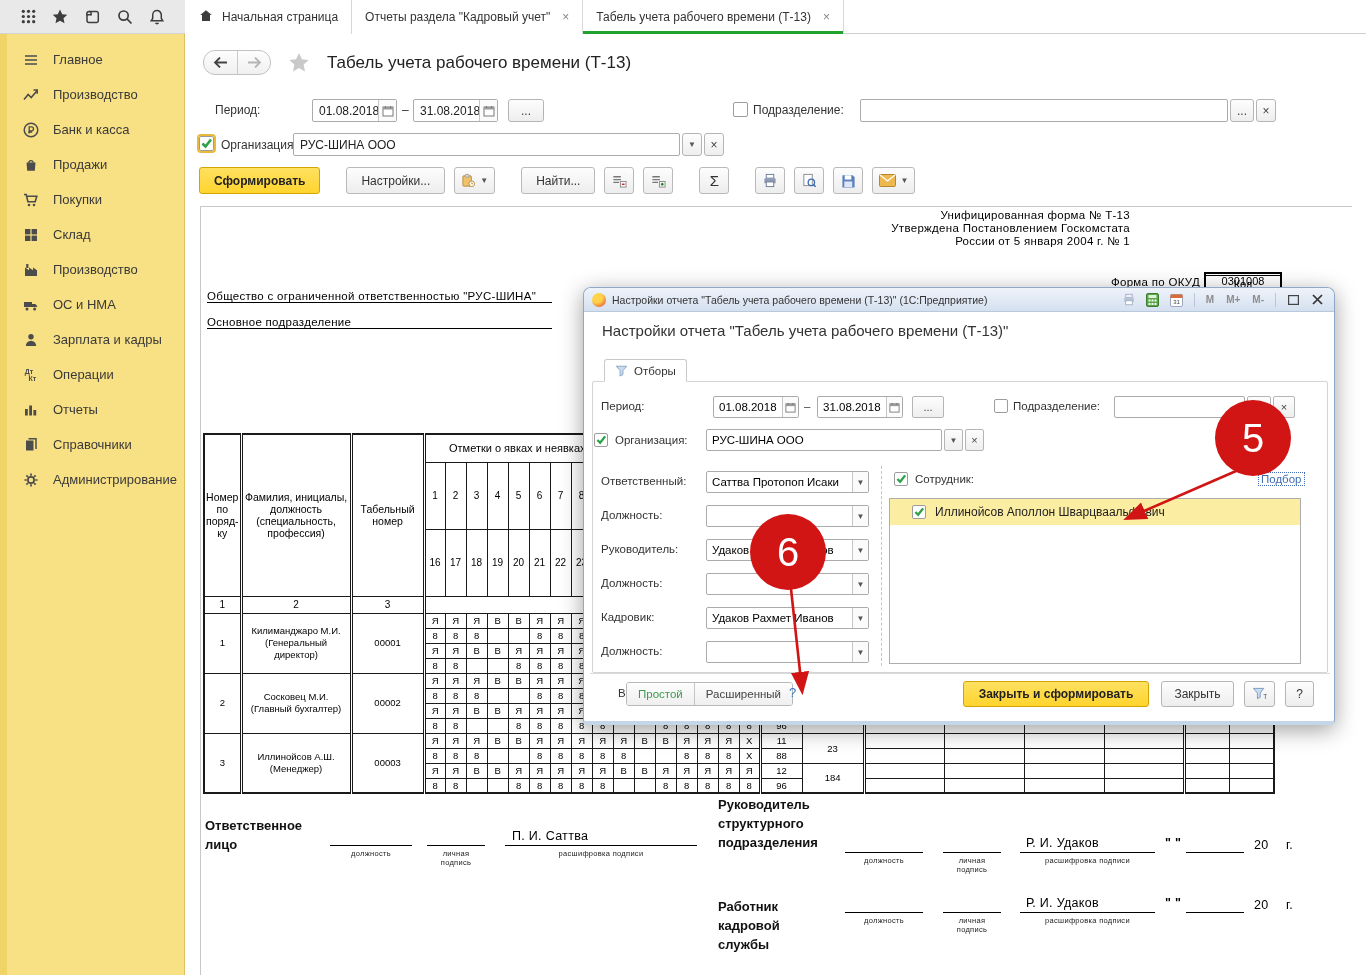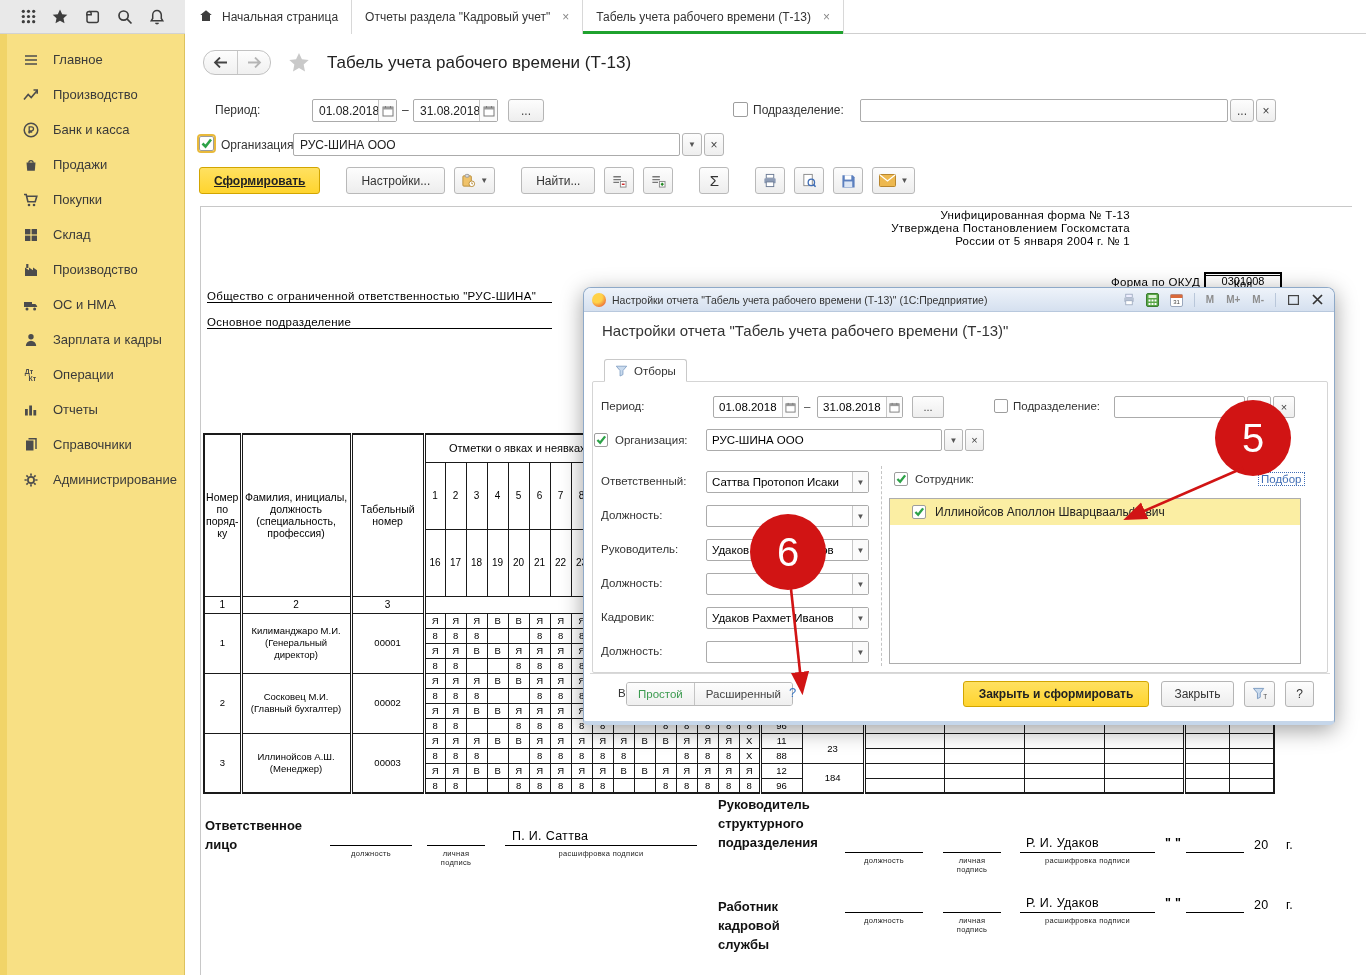--- a/index.html
+++ b/index.html
@@ -33,21 +33,21 @@
   .inputbox { position:absolute; height:23px; border:1px solid #ababab; border-radius:2px; background:#fff; display:flex; align-items:center; font-size:12px; color:#222; }
   .inputbox .txt { padding:0 6px; flex:1; overflow:hidden; white-space:nowrap; }
   .inputbox .inbtn { width:18px; height:21px; border-left:1px solid #c6c6c6; display:flex; align-items:center; justify-content:center; background:#fbfbfb; flex:none; cursor:pointer; }
   .sbtn { position:absolute; height:23px; border:1px solid #b5b5b5; border-radius:3px; background:linear-gradient(#fdfdfd,#eeeeee); display:flex; align-items:center; justify-content:center; font-size:12px; color:#444; cursor:pointer; }
   .cb { position:absolute; width:15px; height:15px; border:1px solid #9d9d9d; border-radius:2px; background:#fff; display:flex; align-items:center; justify-content:center; cursor:pointer; }
   .cb.focus { outline:2px solid #e8b93b; }
   .dash { position:absolute; font-size:12px; color:#333; }
 
   .toolbar { position:absolute; left:199px; top:167px; display:flex; align-items:center; gap:9px; }
   .btn { height:27px; border:1px solid #b9b9b9; border-radius:3px; background:linear-gradient(#fdfdfd,#ededed); font-size:12px; color:#333; padding:0 14px; display:flex; align-items:center; gap:4px; cursor:pointer; }
-  .btn.yellow { background:linear-gradient(#ffe161,#ffd42e); border-color:#d2a500; font-weight:bold; color:#222;text-decoration:underline; }
+  .btn.yellow { background:linear-gradient(#ffe161,#ffd42e); border-color:#d2a500; font-weight:bold; color:#222; }
   .btn.iconb { padding:0 6px; min-width:30px; justify-content:center; }
   .caret { font-size:8px; color:#555; }
   .tgap { width:8px; }
 
   
   .report-frame { position:absolute; left:200px; top:206px; right:14px; bottom:0; border-top:1px solid #c8c8c8; border-left:1px solid #c8c8c8; }
   .rline { position:absolute; font-size:11.5px; color:#000; letter-spacing:.3px; }
   .r-right { text-align:right; }
   .u-line { border-bottom:1px solid #000; }
   .kodbox { position:absolute; border:1px solid #000; text-align:center; font-size:11px; }

